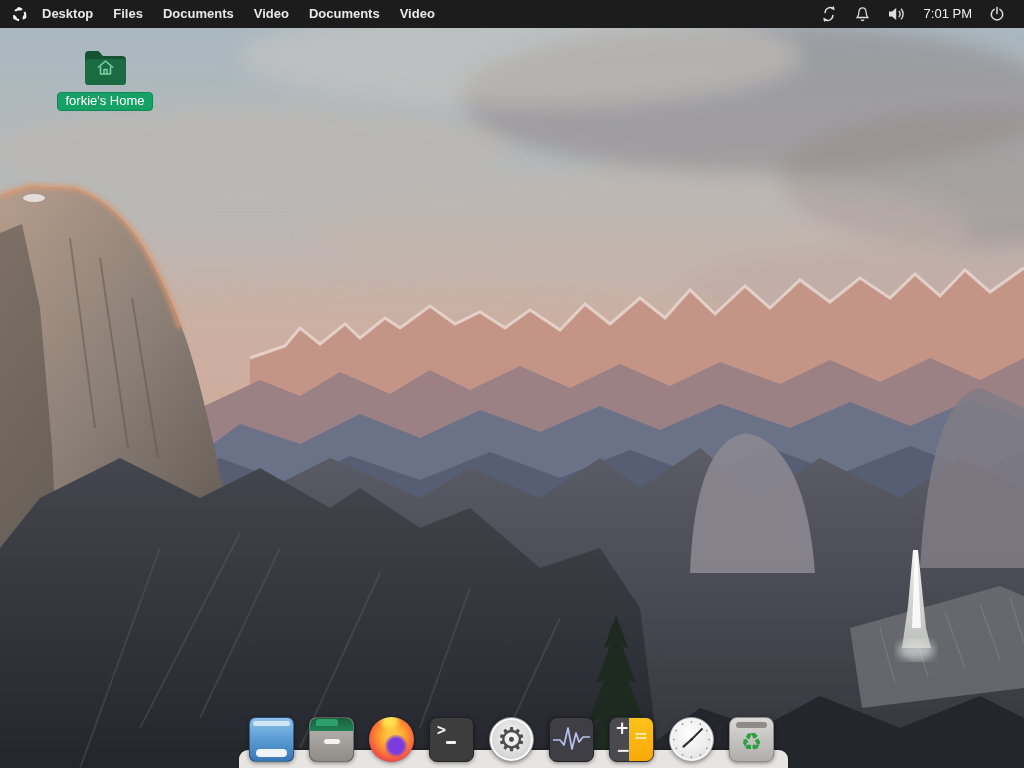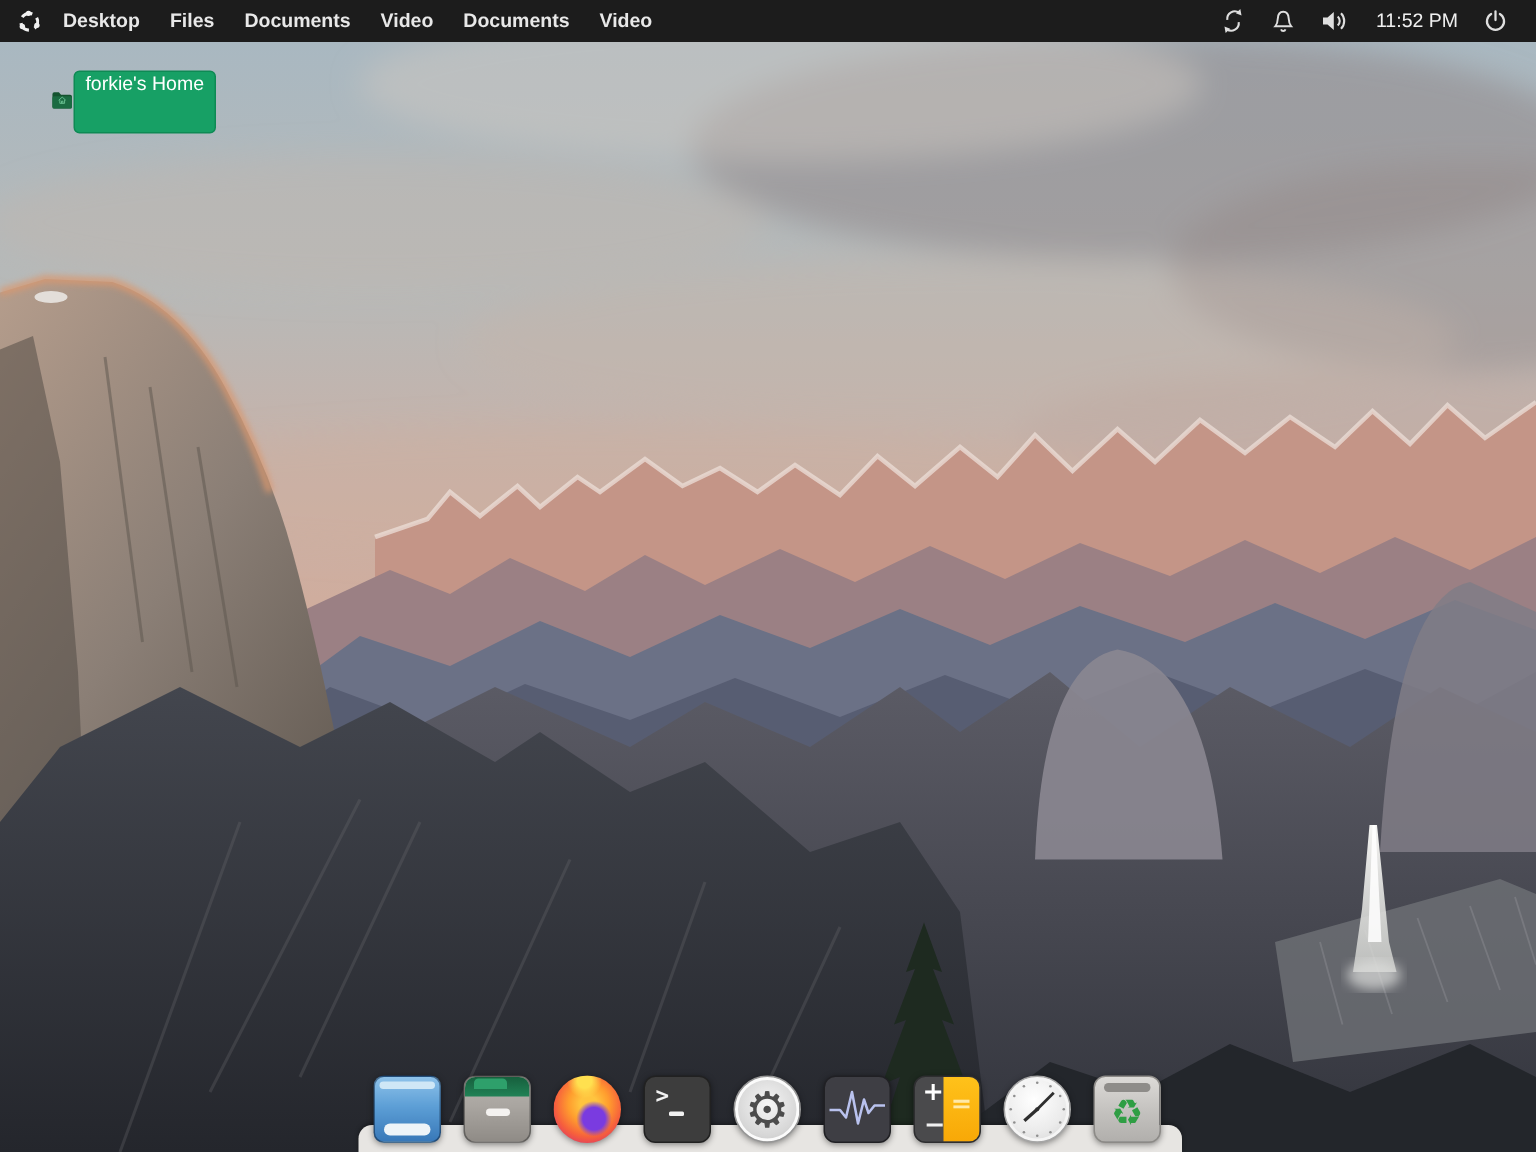--- a/index.html
+++ b/index.html
@@ -14,22 +14,22 @@
     display:flex;align-items:center;padding:0 10px 0 6px;box-sizing:border-box;z-index:50;}
   .panel-left{display:flex;align-items:center;height:100%;}
   .logo-btn{display:flex;align-items:center;justify-content:center;width:26px;height:100%;cursor:default;}
   .menu-item{color:#e8e8e8;font-size:13px;padding:0 10px;line-height:28px;height:28px;cursor:default;font-weight:bold;}
   .menu-item.active{font-weight:bold;}
   .panel-right{margin-left:auto;display:flex;align-items:center;height:100%;}
   .indicator{display:flex;align-items:center;justify-content:center;height:100%;padding:0 9px;}
   .clock-text{color:#f0f0f0;font-size:13px;padding:0 8px;line-height:28px;}
 
   
-  .desktop-icon{position:absolute;left:34px;top:44px;width:110px;display:flex;flex-direction:row;
-    z-index:10;cursor:default;}
+  .desktop-icon{position:absolute;left:50px;top:44px;width:110px;display:flex;flex-direction:column;
+    align-items:center;z-index:10;cursor:default;}
   .desktop-icon .label{margin-top:3px;font-size:13px;color:#ffffff;background:#17a065;
     border:1px solid #0e8a54;border-radius:4px;padding:0px 7px 2px;white-space:nowrap;}
 
   
   .dock-strip{position:absolute;left:239px;bottom:0;width:549px;height:18px;background:#e7e5e2;
     border-radius:9px 9px 0 0;box-shadow:0 -1px 3px rgba(0,0,0,.3);z-index:20;}
   .dock-icons{position:absolute;left:249px;bottom:6px;display:flex;gap:15px;align-items:flex-end;z-index:30;}
   .ic{width:45px;height:45px;position:relative;flex:none;filter:drop-shadow(0 1px 2px rgba(0,0,0,.45));
     box-sizing:border-box;}
 
@@ -229,21 +229,21 @@
           <path d="M5.5,13.6 a1.6,1.6 0 0 0 3,0"></path>
         </svg>
       </div>
       <div class="indicator">
         <svg width="19" height="14" viewBox="0 0 19 14">
           <polygon points="1,4.6 4,4.6 8.2,1 8.2,13 4,9.4 1,9.4" fill="#dedede"></polygon>
           <path d="M10.8,4 a4,4 0 0 1 0,6" fill="none" stroke="#dedede" stroke-width="1.4"></path>
           <path d="M13,1.8 a7.4,7.4 0 0 1 0,10.4" fill="none" stroke="#dedede" stroke-width="1.4"></path>
         </svg>
       </div>
-      <div class="clock-text">11:52 PM</div>
+      <div class="clock-text">7:01 PM</div>
       <div class="indicator">
         <svg width="16" height="16" viewBox="0 0 16 16" fill="none" stroke="#dedede" stroke-width="1.5" stroke-linecap="round">
           <path d="M8,1.6 V7.4"></path>
           <path d="M10.9,3.3 a5.7,5.7 0 1 1 -5.8,0"></path>
         </svg>
       </div>
     </div>
   </div>
 
   <div class="desktop-icon">

